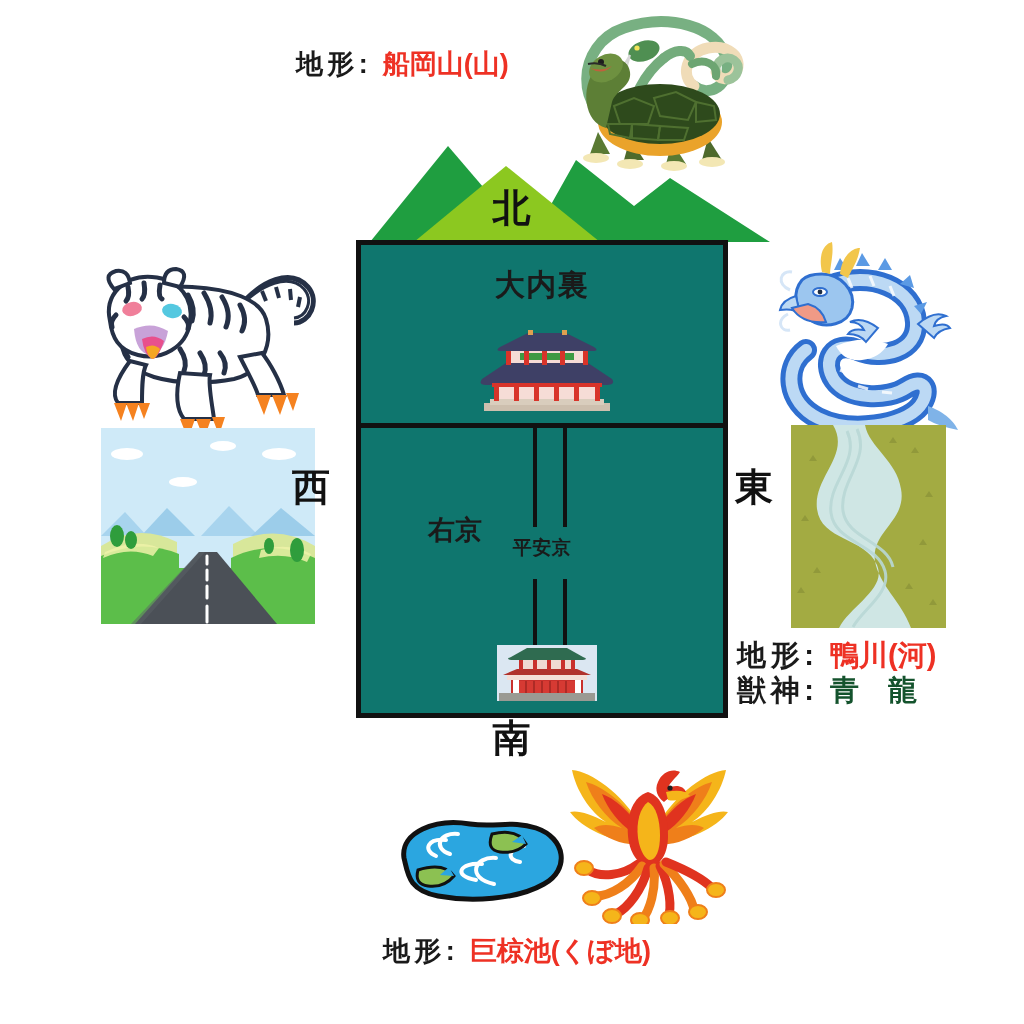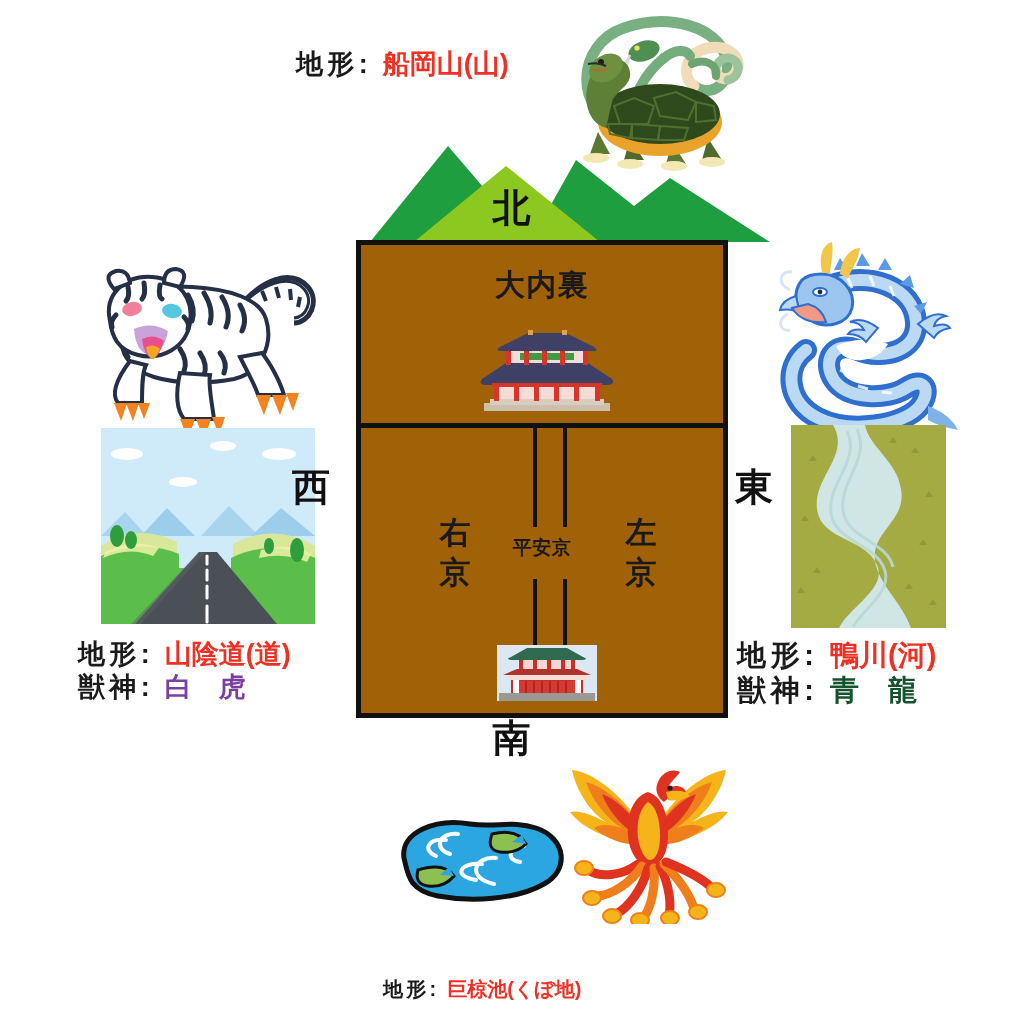--- a/index.html
+++ b/index.html
@@ -15,29 +15,29 @@
 
   
   .labelblock{font-weight:700;line-height:1.22;white-space:nowrap;}
   .lrow{display:block;}
   .lkey{color:#1a1a1a;letter-spacing:.16em;}
   .lval{margin-left:.12em;}
 
   
   #citybox{
     left:356px;top:240px;width:372px;height:478px;
-    border:5px solid #111;background:#a16207;box-sizing:border-box;
+    border:5px solid #111;background:#0f766e;box-sizing:border-box;
   }
   #daidairi-divider{
     left:0;top:178px;width:100%;height:5px;background:#111;
   }
   .boxlabel{color:#1a1a1a;font-weight:700;text-align:center;}
   #daidairi-title{left:0;top:20px;width:100%;font-size:30px;letter-spacing:.05em;}
   #heiankyo-title{left:0;top:290px;width:100%;font-size:19px;letter-spacing:.03em;}
-  #ukyo-label{left:66px;top:268px;width:56px;font-size:31px;line-height:1.28;}
+  #ukyo-label{left:66px;top:268px;width:56px;font-size:27px;line-height:1.28;}
   #sakyo-label{left:252px;top:268px;width:56px;font-size:31px;line-height:1.28;}
   .suzaku-street{width:4px;background:#111;}
   #street-l{left:172px;top:183px;height:99px;}
   #street-r{left:202px;top:183px;height:99px;}
   #street-l2{left:172px;top:334px;height:106px;}
   #street-r2{left:202px;top:334px;height:106px;}
 
   
   .dir{font-size:38px;font-weight:700;color:#111;letter-spacing:.02em;}
   #dir-north{left:512px;top:183px;transform:translateX(-50%);z-index:6;}
@@ -58,21 +58,21 @@
   #beast-genbu{left:568px;top:2px;width:206px;height:172px;}
   #beast-byakko{left:84px;top:243px;width:242px;height:196px;}
   #beast-seiryu{left:778px;top:240px;width:182px;height:198px;}
   #beast-suzaku{left:566px;top:766px;width:164px;height:158px;}
   #pond{left:384px;top:808px;width:200px;height:98px;}
 
   
   #label-north{left:296px;top:48px;font-size:27px;}
   #label-west{left:78px;top:638px;font-size:27px;}
   #label-east{left:737px;top:638px;font-size:29px;}
-  #label-south{left:383px;top:977px;font-size:20px;}
+  #label-south{left:383px;top:935px;font-size:27px;}
 
   
   .gate svg,.palace svg{display:block;}
   #palace-daidairi{left:115px;top:84px;width:142px;height:84px;}
   #gate-rajomon{left:136px;top:400px;width:100px;height:56px;}
 </style>
 </head>
 <body>
 
 <div id="stage">
@@ -247,30 +247,20 @@
         <ellipse cx="16" cy="108" rx="7" ry="11"></ellipse>
         <ellipse cx="30" cy="112" rx="6" ry="9"></ellipse>
         <ellipse cx="196" cy="122" rx="7" ry="12"></ellipse>
         <ellipse cx="168" cy="118" rx="5" ry="8"></ellipse>
       </g>
     </svg>
   </div>
 
   <div class="abs dir" id="dir-west">西</div>
 
-  <div class="abs labelblock" id="label-west">
-    <span class="lrow">
-      <span class="lkey">地形:</span>
-      <span class="lval" style="color:#ee3124">山陰道(道)</span>
-    </span>
-    <span class="lrow">
-      <span class="lkey">獣神:</span>
-      <span class="lval" style="color:#7b3fa0">白　虎</span>
-    </span>
-  </div>
 
   <div class="abs" id="beast-seiryu">
     <svg viewBox="0 0 182 198" width="182" height="198">
 
       <path d="M52 46 C92 30 136 48 138 82 C140 112 104 120 80 110
                C54 100 44 122 56 140 C70 160 110 160 128 148
                C146 136 154 150 142 166 C126 186 72 194 40 178
                C8 162 6 126 28 110" fill="none" stroke="#2f6fd0" stroke-width="22" stroke-linecap="round"></path>
       <path d="M52 46 C92 30 136 48 138 82 C140 112 104 120 80 110
                C54 100 44 122 56 140 C70 160 110 160 128 148
@@ -397,21 +387,20 @@
       </svg>
     </div>
 
     <div class="abs suzaku-street" id="street-l"></div>
     <div class="abs suzaku-street" id="street-r"></div>
     <div class="abs suzaku-street" id="street-l2"></div>
     <div class="abs suzaku-street" id="street-r2"></div>
 
     <div class="abs boxlabel" id="ukyo-label">右京</div>
     <div class="abs boxlabel" id="heiankyo-title">平安京</div>
-    <div class="abs boxlabel" id="sakyo-label">左京</div>
 
     <div class="abs gate" id="gate-rajomon">
       <svg viewBox="0 0 100 56" width="100" height="56">
         <rect x="0" y="0" width="100" height="56" fill="#dbe7f2"></rect>
         <rect x="2" y="48" width="96" height="8" fill="#9a9a93"></rect>
 
         <rect x="14" y="34" width="72" height="14" fill="#c9302c"></rect>
         <rect x="20" y="36" width="60" height="12" fill="#d63a33"></rect>
         <g fill="#ffffff">
           <rect x="16" y="34" width="6" height="14"></rect>

